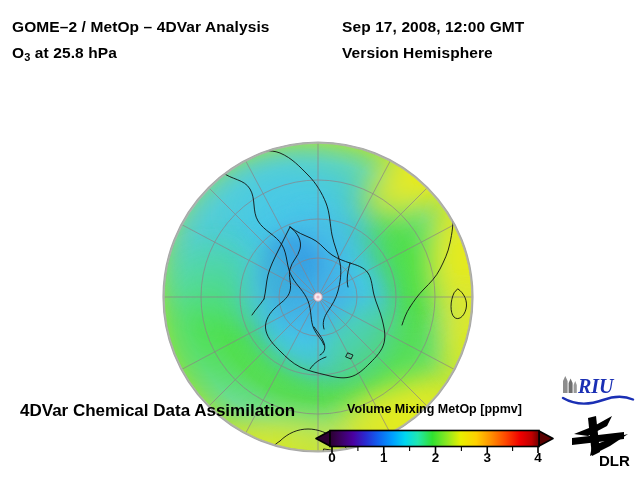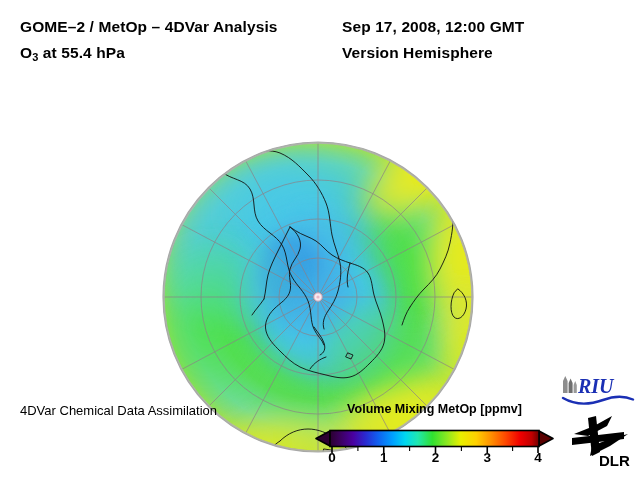--- a/index.html
+++ b/index.html
@@ -13,21 +13,21 @@
     position: relative;
     overflow: hidden;
     font-family: "Liberation Sans", sans-serif;
     color: #000000;
     -webkit-font-smoothing: antialiased;
   }
 
   
   #header-left {
     position: absolute;
-    left: 20px;
+    left: 12px;
     top: 14px;
     width: 370px;
   }
   #header-right {
     position: absolute;
     right: 18px;
     top: 14px;
     width: 280px;
     text-align: left;
   }
@@ -63,22 +63,22 @@
   #globe-svg { display: block; }
 
   
   #footer-left {
     position: absolute;
     left: 20px;
     top: 400px;
     width: 300px;
   }
   .fline {
-    font-size: 13px;
-    font-weight: normal;
+    font-size: 17px;
+    font-weight: bold;
     line-height: 21.5px;
     white-space: nowrap;
   }
 
   
   #colorbar-block {
     position: absolute;
     left: 312px;
     top: 402px;
     width: 245px;
@@ -106,21 +106,21 @@
     top: 412px;
     width: 68px;
     height: 58px;
   }
 </style>
 </head>
 <body>
 
 <div id="header-left">
   <div class="hline">GOME–2 / MetOp – 4DVar Analysis</div>
-  <div class="hline"><span>O</span><span class="sub">3</span><span> at 55.4 hPa</span></div>
+  <div class="hline"><span>O</span><span class="sub">3</span><span> at 25.8 hPa</span></div>
 </div>
 
 <div id="header-right">
   <div class="hline">Sep 17, 2008, 12:00 GMT</div>
   <div class="hline">Version Hemisphere</div>
 </div>
 
 <div id="globe-panel">
   <div id="globe-wrap">
     <svg id="globe-svg" width="312" height="312" viewBox="0 0 312 312">

